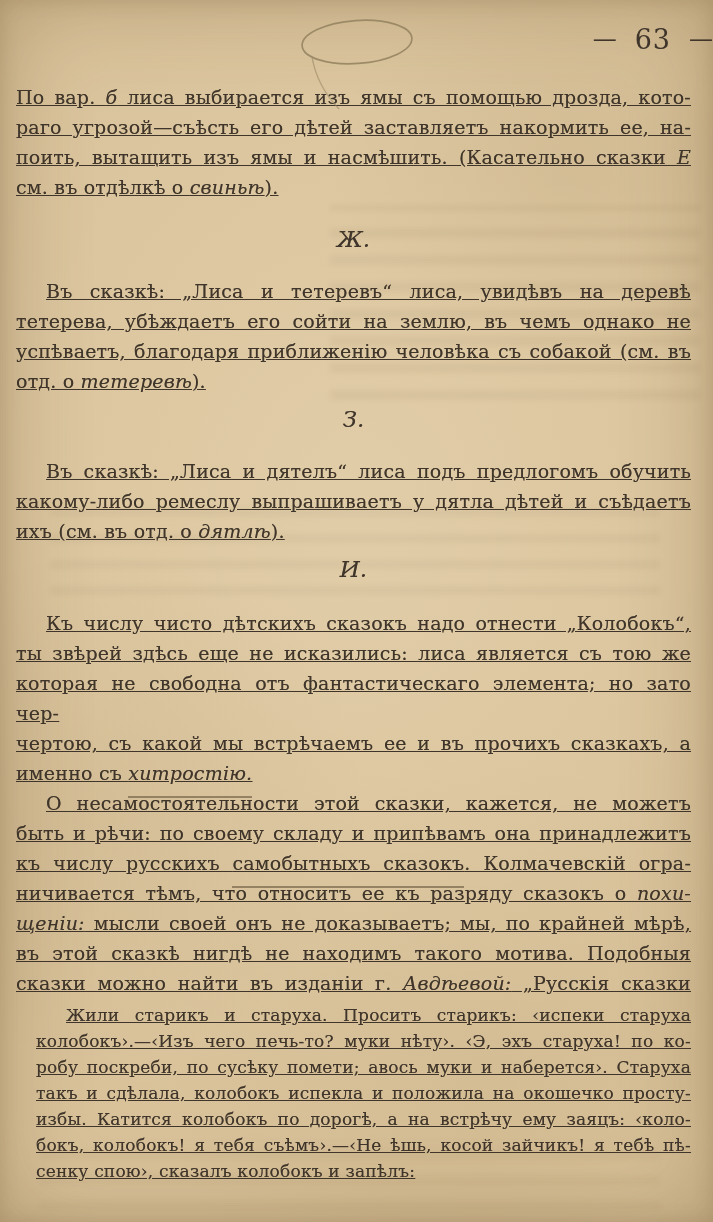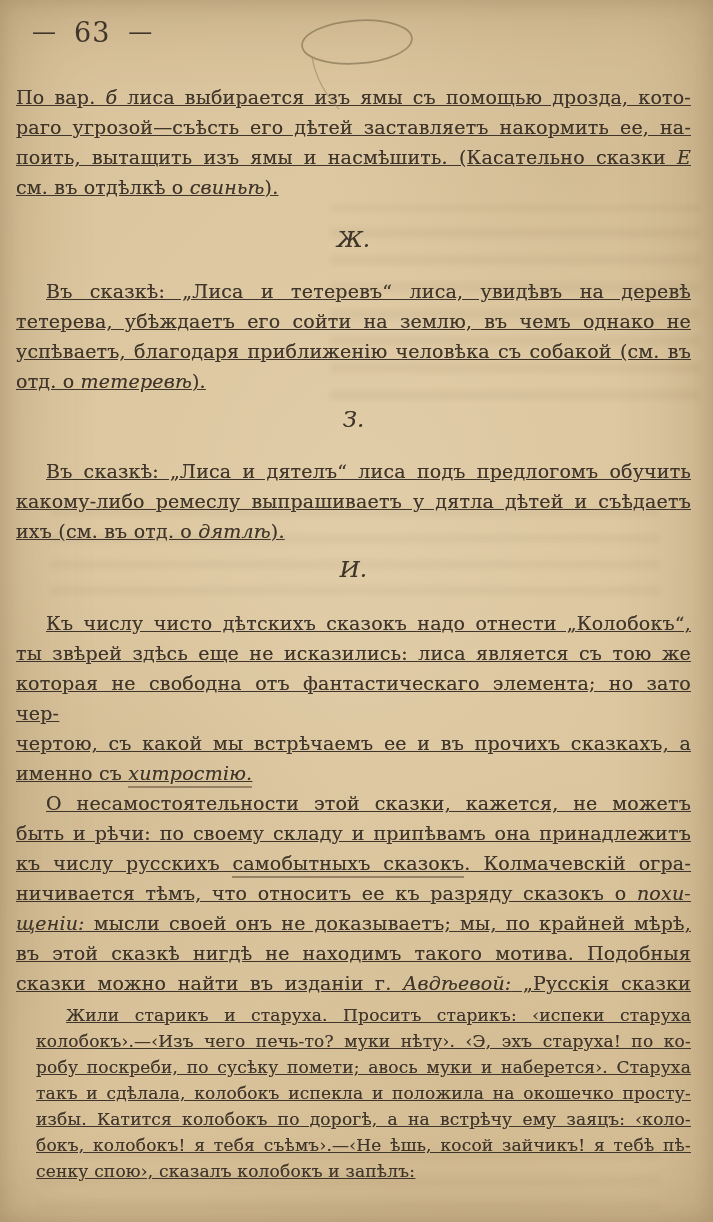--- a/index.html
+++ b/index.html
@@ -21,41 +21,41 @@
   .ghost{position:absolute;pointer-events:none;filter:blur(2px);}
   .ghost-a{top:205px;left:330px;width:370px;height:195px;
     background:repeating-linear-gradient(0deg, rgba(112,92,56,.06) 0 10px, rgba(112,92,56,0) 10px 27px);}
   .ghost-b{top:500px;left:50px;width:610px;height:95px;
     background:repeating-linear-gradient(0deg, rgba(112,92,56,.05) 0 9px, rgba(112,92,56,0) 9px 26px);}
   .ghost-c{top:1150px;left:40px;width:620px;height:60px;
     background:repeating-linear-gradient(0deg, rgba(112,92,56,.045) 0 9px, rgba(112,92,56,0) 9px 25px);}
 
   .hdr{
     position:relative;height:46px;margin-top:14px;
-    text-align:left;line-height:37px;margin-left:32px;
+    text-align:right;line-height:52px;margin-left:32px;
   }
   .hdr .num{font-size:27px;letter-spacing:1px;margin:0 18px;}
   .hdr .dash{font-size:24px;position:relative;top:-2px;}
   .oval-svg{position:absolute;left:0;top:0;width:713px;height:130px;pointer-events:none;}
 
   .content{padding:22px 22px 0 16px;}
   .para{margin:0;}
   .line{
     font-size:19px;line-height:30px;
     text-align:justify;text-align-last:justify;
     letter-spacing:.2px;
     text-shadow:0 0 .5px rgba(62,52,38,.55);
     text-decoration:underline;
   }
   .line.last{text-align-last:left;}
   .para.ind .line:first-child{text-indent:30px;}
   .para.story{margin-top:4px;}
   .para.story .line{font-size:17px;line-height:26px;margin-left:20px;}
   .it{font-style:italic;}
-  .pu{border-bottom:2px solid rgba(122,104,76,.72);padding-bottom:2px;}
+  .pu{border-bottom:2px solid rgba(122,104,76,.72);padding-bottom:12px;}
   .heading{
     font-style:italic;font-size:23px;line-height:30px;text-align:center;
     text-shadow:0 0 .5px rgba(62,52,38,.55);
   }
   .h-zh{margin:22px 0 22px;}
   .h-z{margin:8px 0 22px;}
   .h-i{margin:8px 0 24px;}
 </style>
 </head>
 <body>

